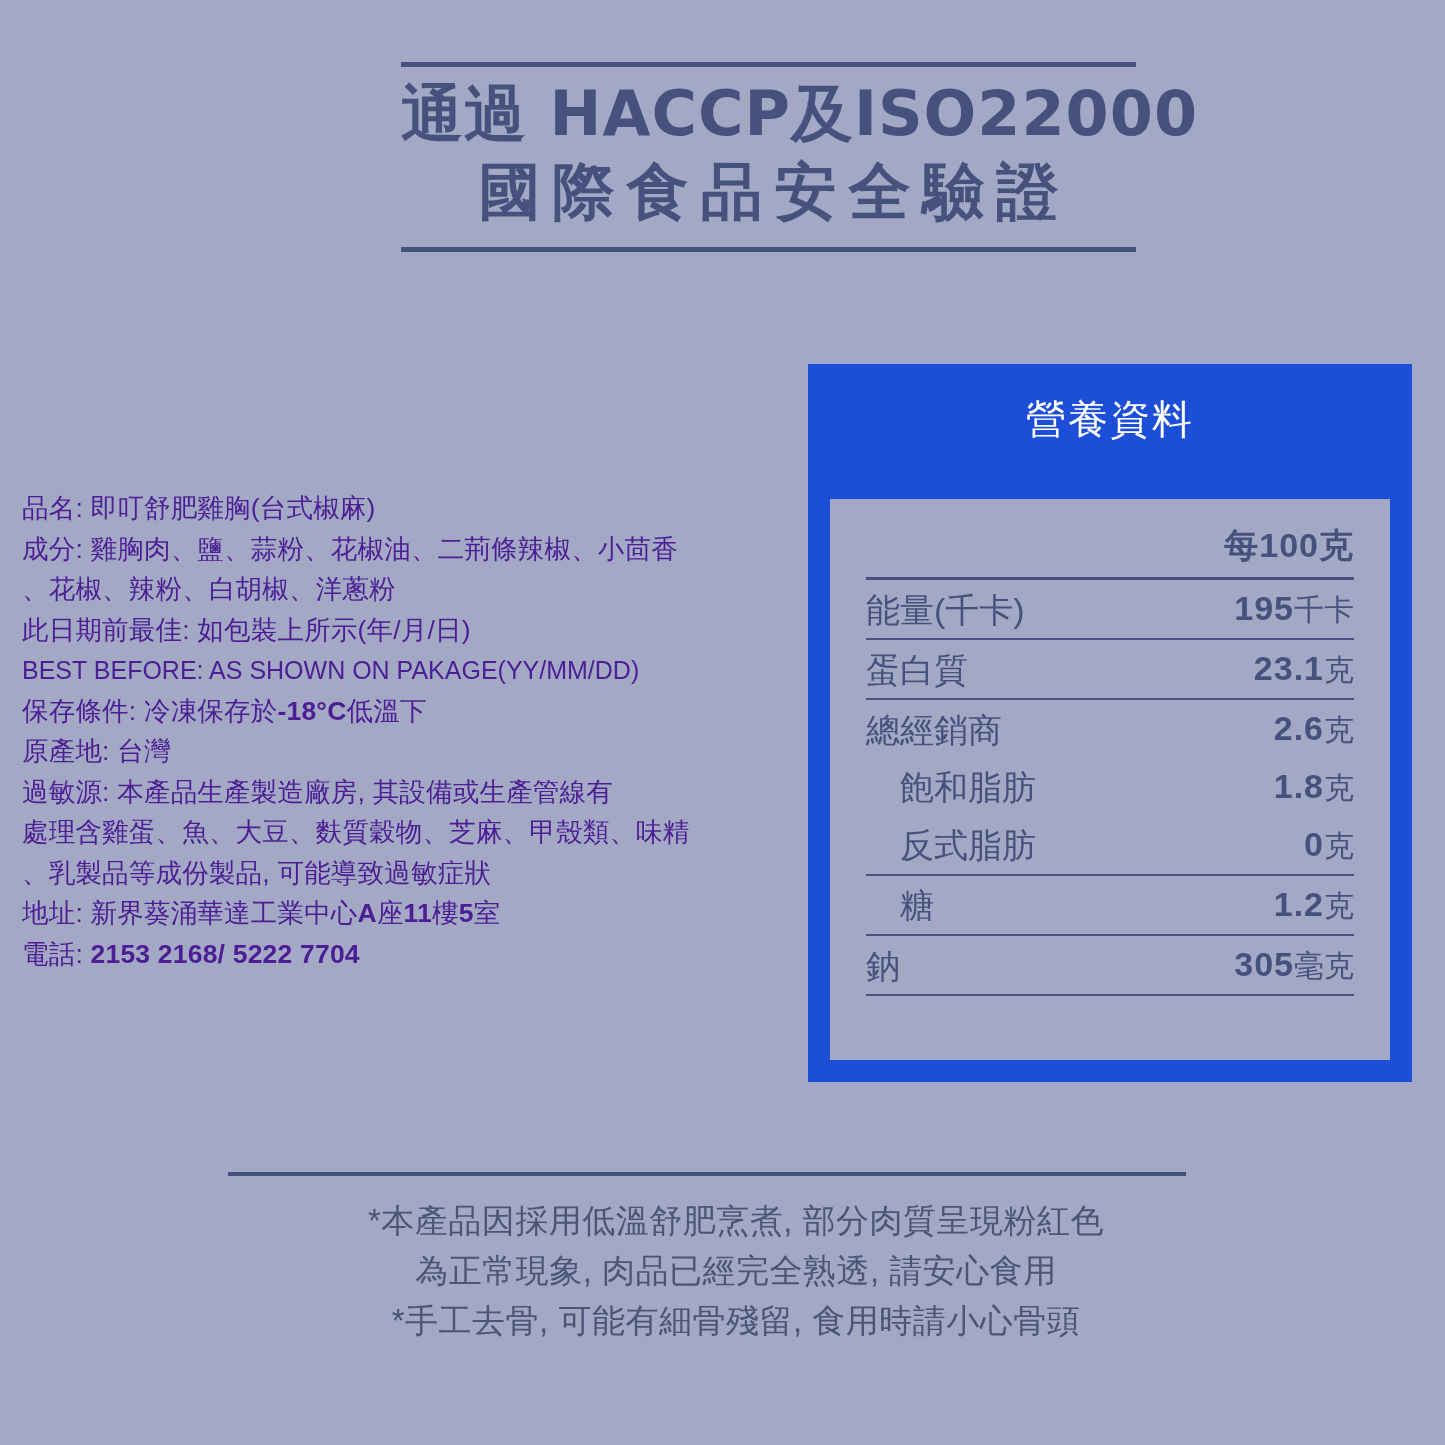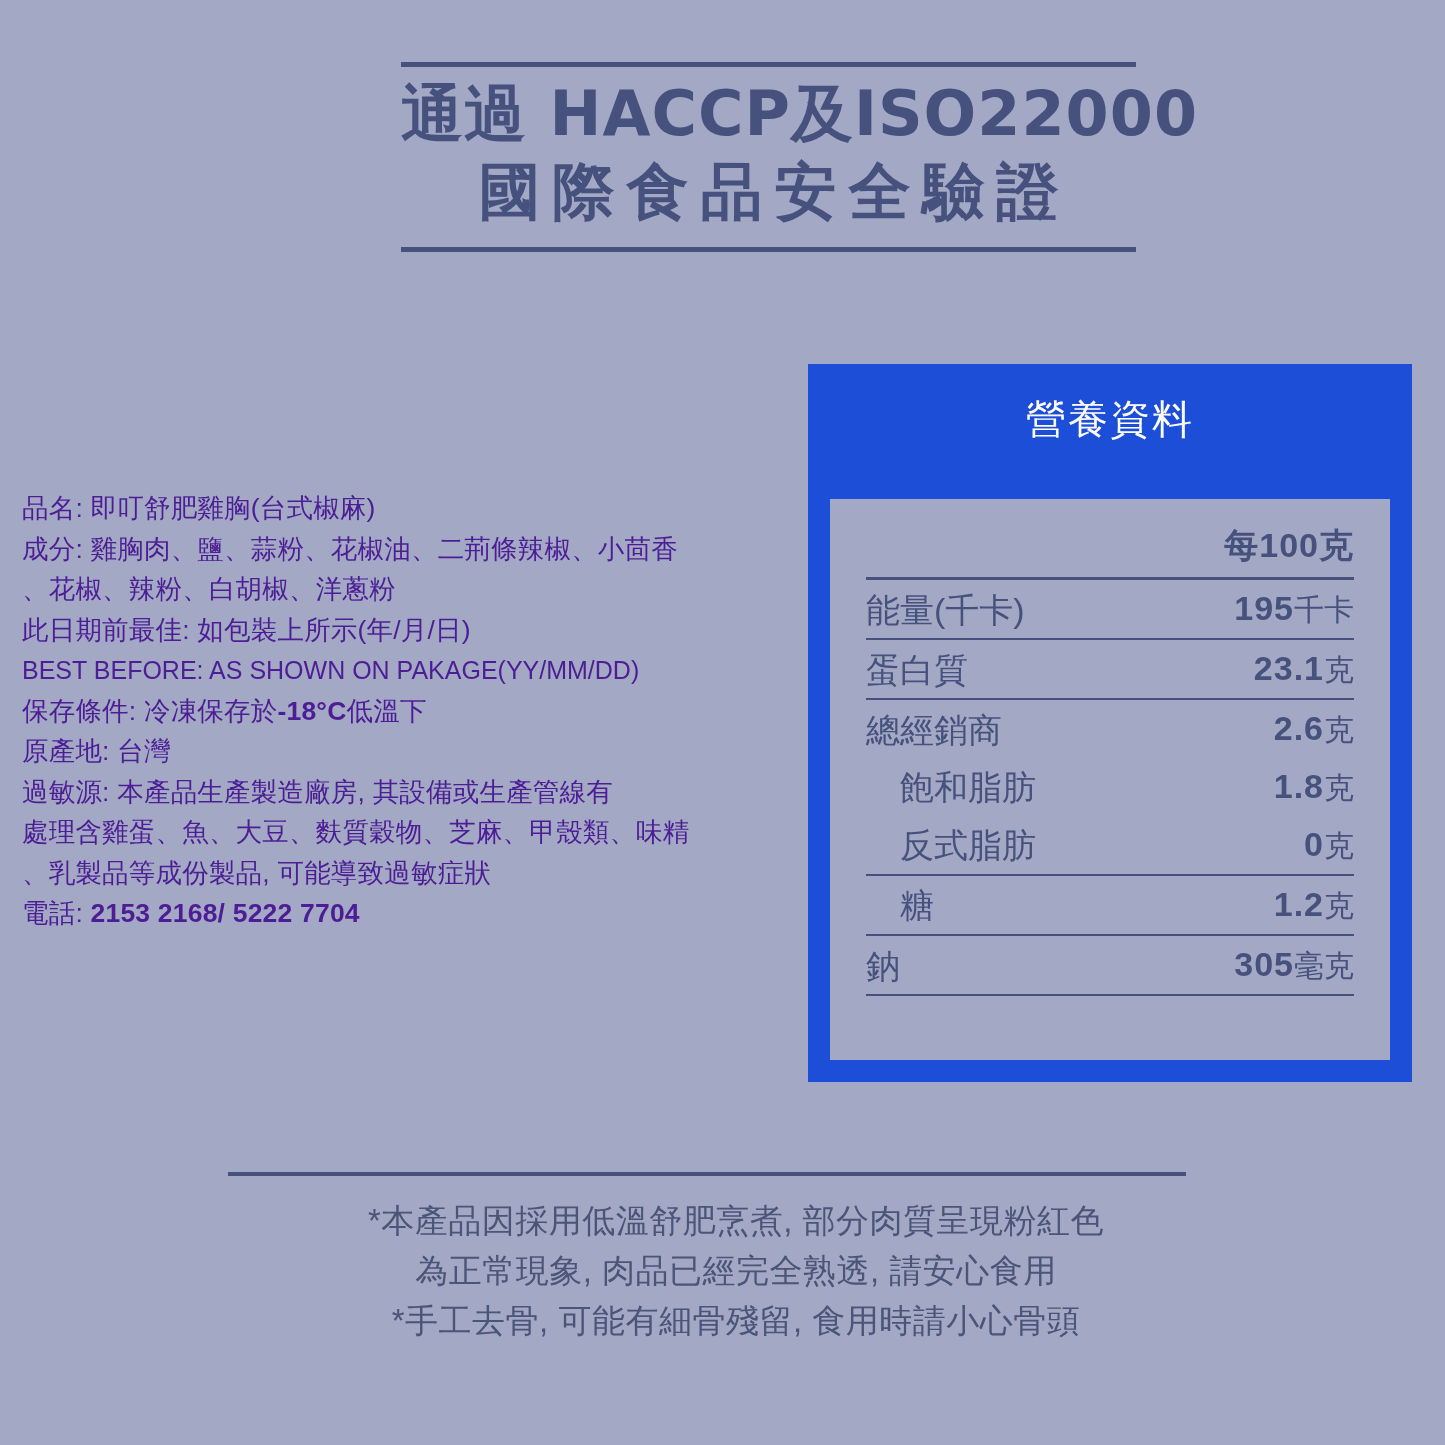--- a/index.html
+++ b/index.html
@@ -170,20 +170,21 @@
   <div class="row">品名: 即叮舒肥雞胸(台式椒麻)</div>
   <div class="row">成分: 雞胸肉、鹽、蒜粉、花椒油、二荊條辣椒、小茴香</div>
   <div class="row">、花椒、辣粉、白胡椒、洋蔥粉</div>
   <div class="row">此日期前最佳: 如包裝上所示(年/月/日)</div>
   <div class="row en">BEST BEFORE: AS SHOWN ON PAKAGE(YY/MM/DD)</div>
   <div class="row"><span>保存條件: 冷凍保存於</span><span class="b">-18°C</span><span>低溫下</span></div>
   <div class="row">原產地: 台灣</div>
   <div class="row">過敏源: 本產品生產製造廠房, 其設備或生產管線有</div>
   <div class="row">處理含雞蛋、魚、大豆、麩質穀物、芝麻、甲殼類、味精</div>
   <div class="row">、乳製品等成份製品, 可能導致過敏症狀</div>
+  <div class="row"><span>地址: 新界葵涌華達工業中心</span><span class="b">A</span><span>座</span><span class="b">11</span><span>樓</span><span class="b">5</span><span>室</span></div>
   <div class="row"><span>電話: </span><span class="b">2153 2168/ 5222 7704</span></div>
 </div>
 
 <div id="nutrition-panel">
   <div id="nutrition-title">營養資料</div>
   <div id="nutrition-table-wrap">
     <table class="nutri">
       <tbody>
           <tr class="hdr line-thick">
         <td class="name"></td>

